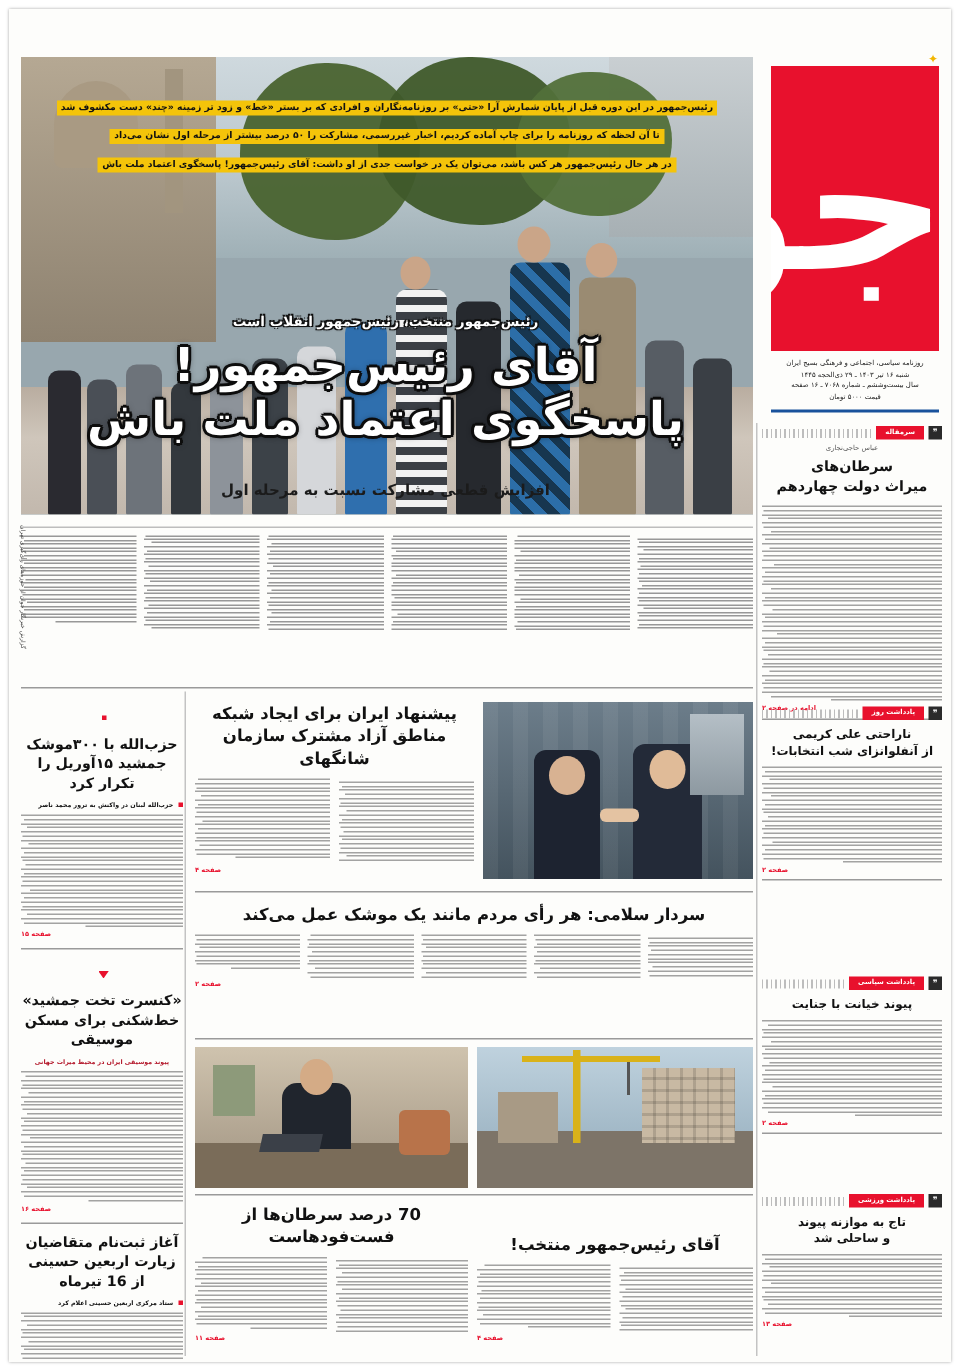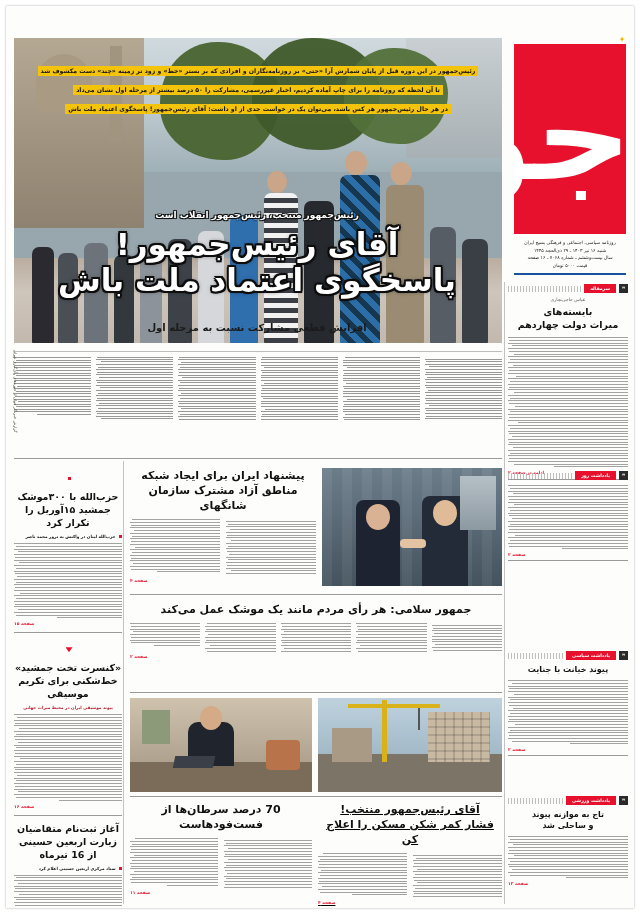--- a/index.html
+++ b/index.html
@@ -294,21 +294,21 @@
   <div class="sidestrip">گزارش خبرنگار جوان از حوزه‌های رأی‌گیری تهران</div>
 
   <div class="colR" style="top:278px;">
     <div class="badge-row">
       <span class="badge-ico">❞</span>
       <span class="badge">سرمقاله</span>
       <span class="badge-fill"></span>
     </div>
     <div class="byline">عباس حاجی‌نجاری</div>
     <div class="hl hl-md">
-      <div>بایسته‌های</div>
+      <div>سرطان‌های</div>
       <div>میراث دولت چهاردهم</div>
     </div>
     <div class="faux tiny" style="margin-top:6px;">
       <i style="width:100%"></i>
           <i style="width:99%"></i>
           <i style="width:100%"></i>
           <i style="width:97%"></i>
       <i style="width:100%"></i>
           <i style="width:99%"></i>
           <i style="width:95%"></i>
@@ -356,20 +356,24 @@
     </div>
     <div class="pgnum" style="text-align:left;margin-top:3px;">ادامه در صفحه ۲</div>
     <div class="rule" style="margin-top:4px;"></div>
   </div>
 
   <div class="colR" style="top:465px;">
     <div class="badge-row">
       <span class="badge-ico">❞</span>
       <span class="badge">یادداشت روز</span>
       <span class="badge-fill"></span>
+    </div>
+    <div class="hl hl-sm" style="margin-top:3px;">
+      <div>ناراحتی علی کریمی</div>
+      <div>از آنفلوانزای شب انتخابات!</div>
     </div>
     <div class="faux tiny" style="margin-top:5px;">
       <i style="width:100%"></i>
           <i style="width:98%"></i>
           <i style="width:100%"></i>
           <i style="width:96%"></i>
       <i style="width:100%"></i>
           <i style="width:99%"></i>
           <i style="width:100%"></i>
           <i style="width:95%"></i>
@@ -661,21 +665,21 @@
       </div>
       <div class="pgnum" style="text-align:left;margin-top:3px;">صفحه ۱۵</div>
     </div>
 
     <div class="rule" style="margin:6px 0 0;"></div>
 
     <div style="margin-top:6px;">
       <div style="text-align:center">
         <span class="sq" style="width:7px;height:5px;clip-path:polygon(0 0,100% 0,50% 100%);"></span>
       </div>
-      <div class="hl hl-md" style="margin-top:3px;">«کنسرت تخت جمشید» خط‌شکنی برای تکریم موسیقی</div>
+      <div class="hl hl-md" style="margin-top:3px;">«کنسرت تخت جمشید» خط‌شکنی برای مسکن موسیقی</div>
       <div style="margin-top:5px;direction:rtl;font-size:4.2px;color:#b3172a;font-weight:700;text-align:center;">پیوند موسیقی ایران در محیط میراث جهانی</div>
       <div class="faux tiny" style="margin-top:4px;">
         <i style="width:100%"></i>
             <i style="width:97%"></i>
             <i style="width:100%"></i>
             <i style="width:99%"></i>
         <i style="width:100%"></i>
             <i style="width:95%"></i>
             <i style="width:100%"></i>
             <i style="width:98%"></i>
@@ -789,21 +793,21 @@
     <div style="position:absolute;left:44px;bottom:56px;width:24px;height:26px;border-radius:50%;background:#d8b292;"></div>
     <div style="position:absolute;left:100px;bottom:0;width:46px;height:90px;background:#232a38;border-radius:8px 8px 0 0;"></div>
     <div style="position:absolute;left:111px;bottom:60px;width:24px;height:26px;border-radius:50%;background:#e0bb98;"></div>
     <div style="position:absolute;left:78px;bottom:38px;width:26px;height:9px;background:#e4c3a2;border-radius:4px;"></div>
     <div style="position:absolute;right:6px;top:8px;width:36px;height:54px;background:linear-gradient(#b5bfc6,#8d99a1);"></div>
   </div>
 
   <div class="rule" style="position:absolute;left:124px;top:588px;width:372px;"></div>
 
   <div class="colMid" style="top:596px;left:124px;width:372px;">
-    <div class="hl hl-lg">جمهور سلامی: هر رأی مردم مانند یک موشک عمل می‌کند</div>
+    <div class="hl hl-lg">سردار سلامی: هر رأی مردم مانند یک موشک عمل می‌کند</div>
     <div class="cols5 faux tiny" style="margin-top:6px;">
       <i style="width:100%"></i>
           <i style="width:98%"></i>
           <i style="width:100%"></i>
           <i style="width:96%"></i>
       <i style="width:100%"></i>
           <i style="width:99%"></i>
           <i style="width:100%"></i>
           <i style="width:95%"></i>
       <i style="width:100%"></i>
@@ -915,24 +919,23 @@
           <i style="width:95%"></i>
           <i style="width:100%"></i>
       <i style="width:98%"></i>
           <i style="width:100%"></i>
           <i style="width:99%"></i>
           <i style="width:58%"></i>
     </div>
     <div class="pgnum" style="text-align:left;margin-top:2px;">صفحه ۱۱</div>
   </div>
 
-  <div style="position:absolute;left:312px;top:796px;width:184px;text-decoration:underline;">
+  <div style="position:absolute;left:312px;top:816px;width:184px;">
     <div class="hl hl-lg">
       <div>آقای رئیس‌جمهور منتخب!</div>
-      <div>فشار کمر شکن مسکن را اعلاج کن</div>
     </div>
     <div class="cols2 faux tiny" style="margin-top:6px;">
       <i style="width:100%"></i>
           <i style="width:97%"></i>
           <i style="width:100%"></i>
           <i style="width:99%"></i>
       <i style="width:100%"></i>
           <i style="width:95%"></i>
           <i style="width:100%"></i>
           <i style="width:98%"></i>

